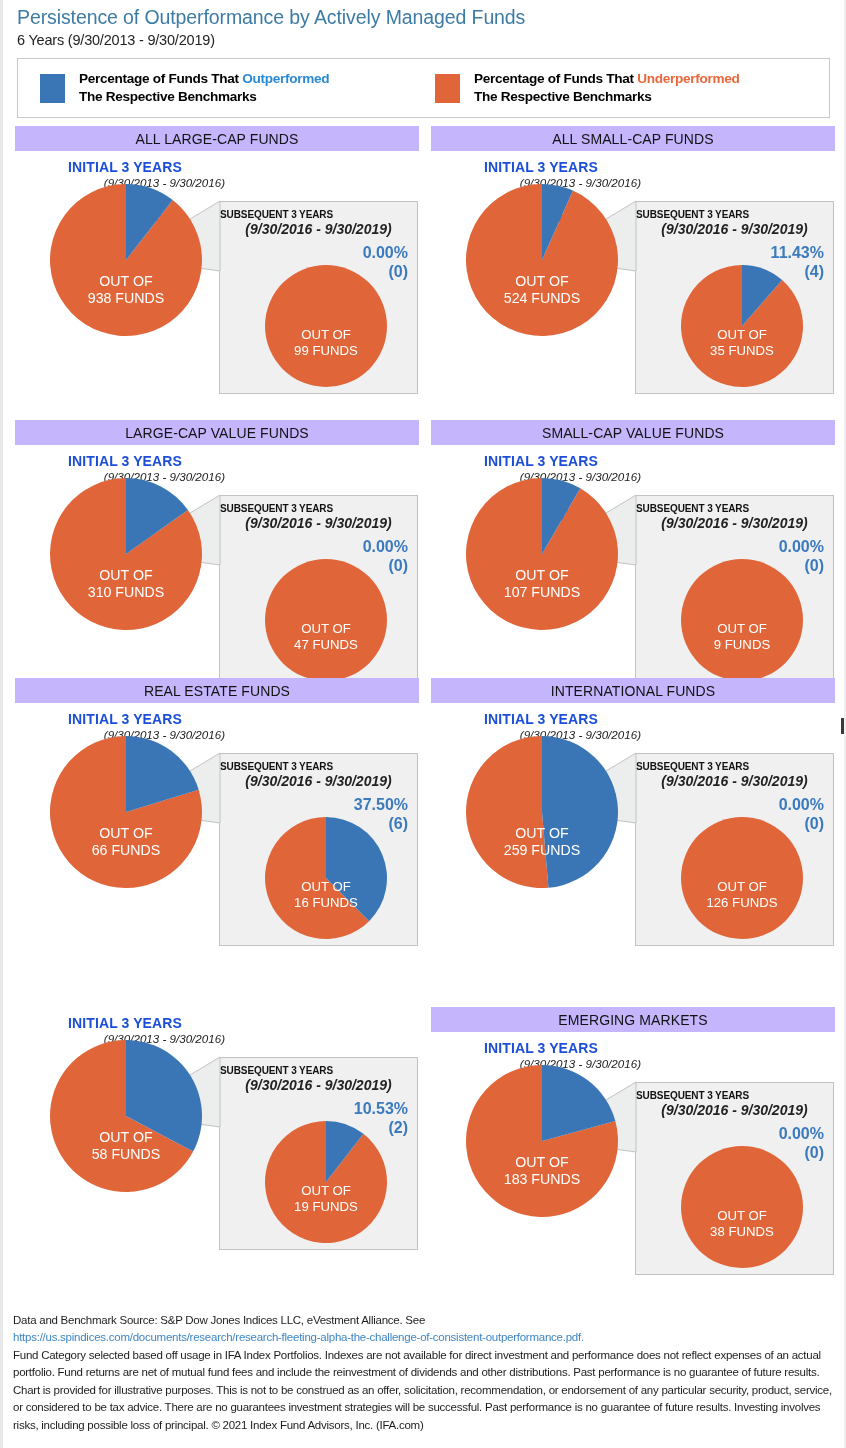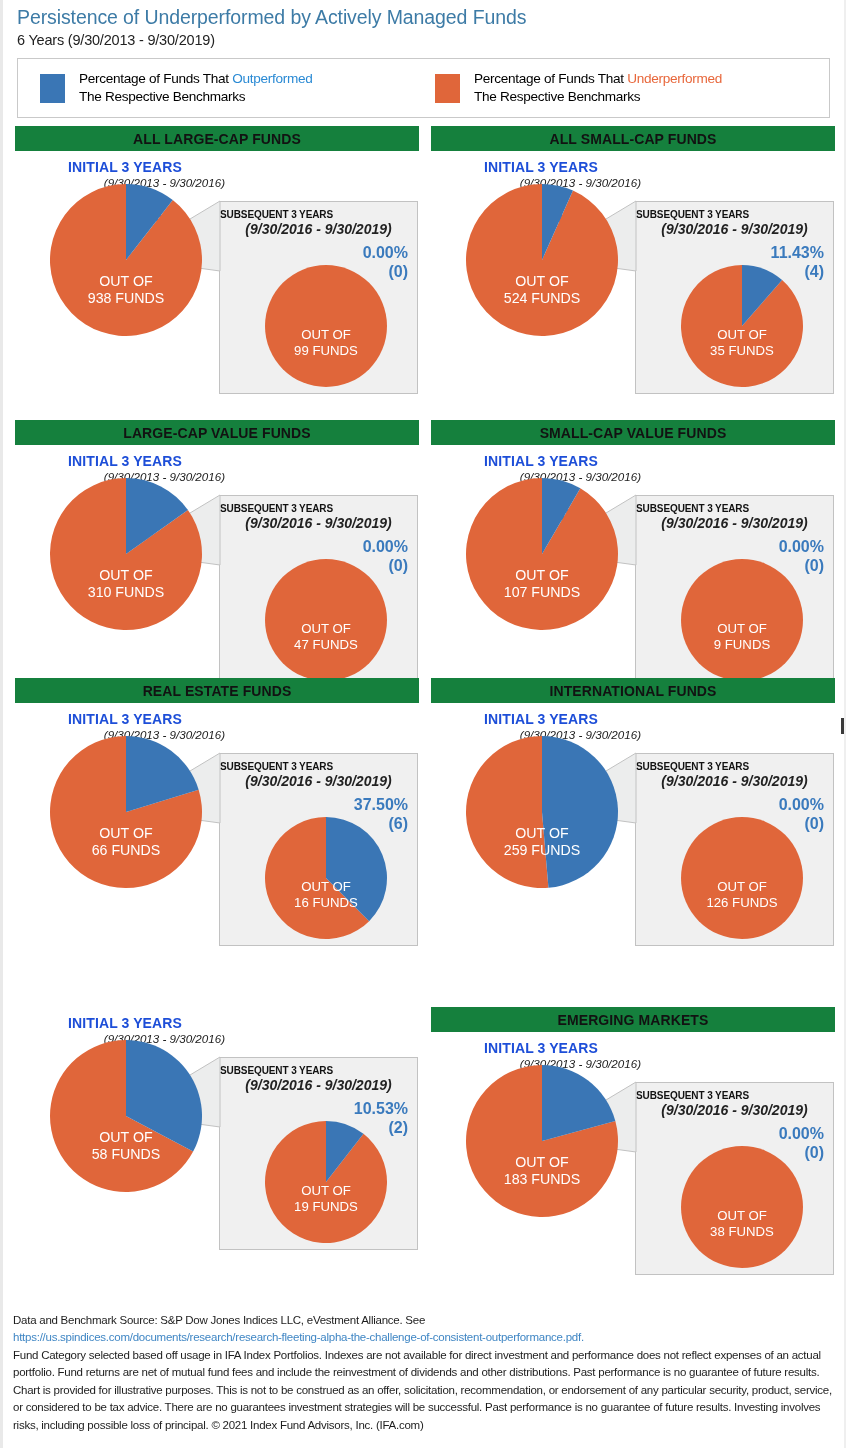--- a/index.html
+++ b/index.html
@@ -61,21 +61,21 @@
   .legend-item.second { margin-left: 0px; }
   .swatch {
     width: 25px; height: 29px;
     flex: 0 0 auto;
   }
   .swatch.blue { background: #3a76b5; }
   .swatch.orange { background: #e0663a; }
   .legend-text {
     margin-left: 14px;
     font-size: 13.6px;
-    font-weight: normal;
+    font-weight: bold;
     color: #000000;
     line-height: 1.34;
     letter-spacing: -0.3px;
   }
   .legend-text .hl-blue { color: #2a8ad4; }
   .legend-text .hl-orange { color: #e8673b; }
 
   
   .grid {
     position: relative;
@@ -88,26 +88,26 @@
   }
   .panel.col-left { left: 12px; }
   .panel.col-right { left: 428px; }
   .panel.row0 { top: 0px; }
   .panel.row1 { top: 294px; }
   .panel.row2 { top: 552px; }
   .panel.row3 { top: 881px; }
 
   .panel-header {
     height: 25px;
-    background: #15803d;
+    background: #c4b5fd;
     display: flex;
     align-items: center;
     justify-content: center;
     font-size: 14px;
-    font-weight: bold;
+    font-weight: normal;
     color: #121212;
     letter-spacing: 0.1px;
   }
   .panel-body {
     position: relative;
     height: 260px;
   }
 
   
   .initial-block {
@@ -220,21 +220,21 @@
     height: 16px;
     background: #3a3a3a;
   }
 </style>
 </head>
 <body>
 
 <div id="page">
 
   <div class="hdr">
-    <div class="hdr-title">Persistence of Underperformed by Actively Managed Funds</div>
+    <div class="hdr-title">Persistence of Outperformance by Actively Managed Funds</div>
     <div class="hdr-sub">6 Years (9/30/2013 - 9/30/2019)</div>
   </div>
 
   <div class="legend">
     <div class="legend-item first">
       <div class="swatch blue"></div>
       <div class="legend-text">
         <span>Percentage of Funds That </span><span class="hl-blue">Outperformed</span><br>
         <span>The Respective Benchmarks</span>
       </div>

